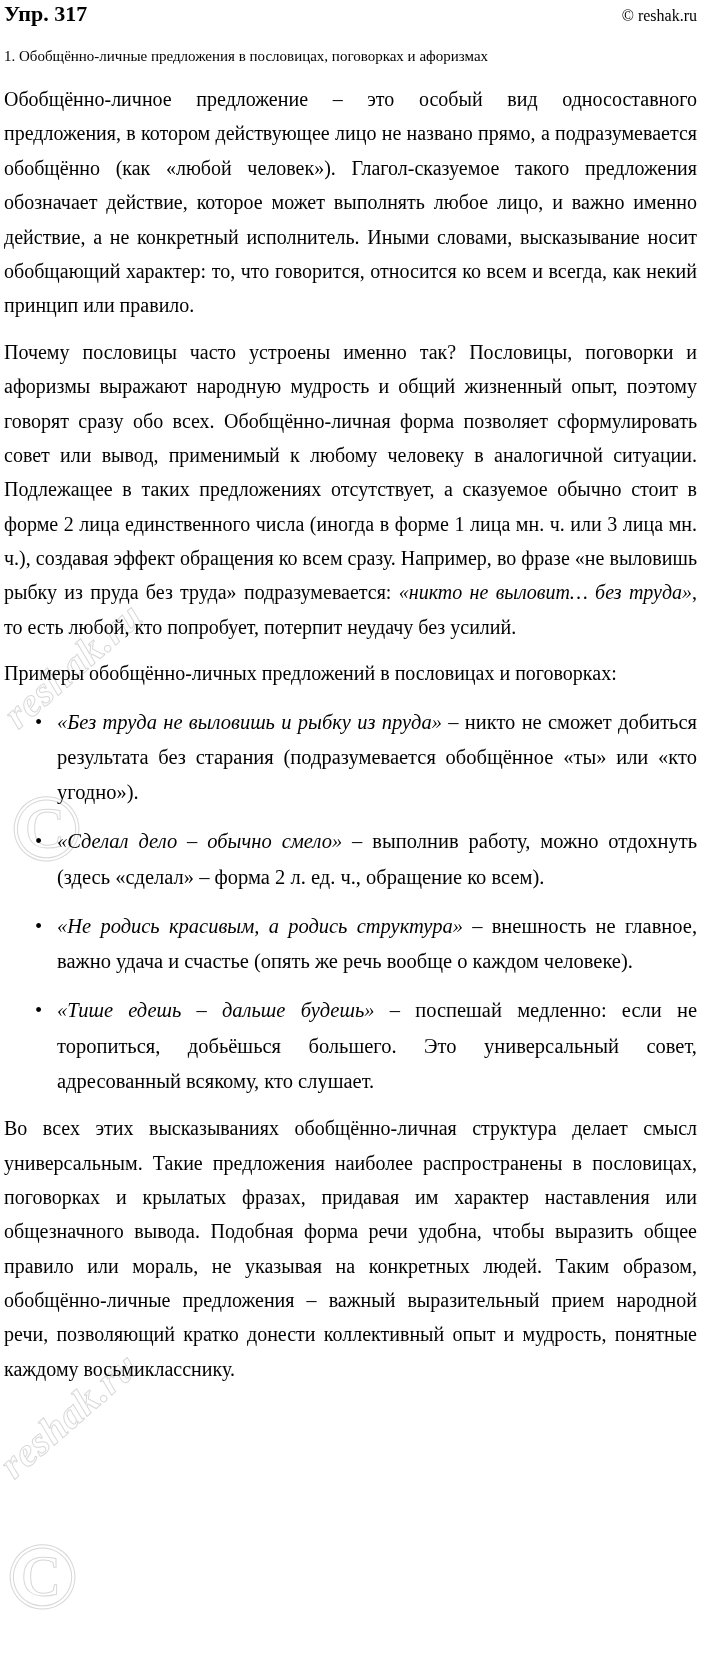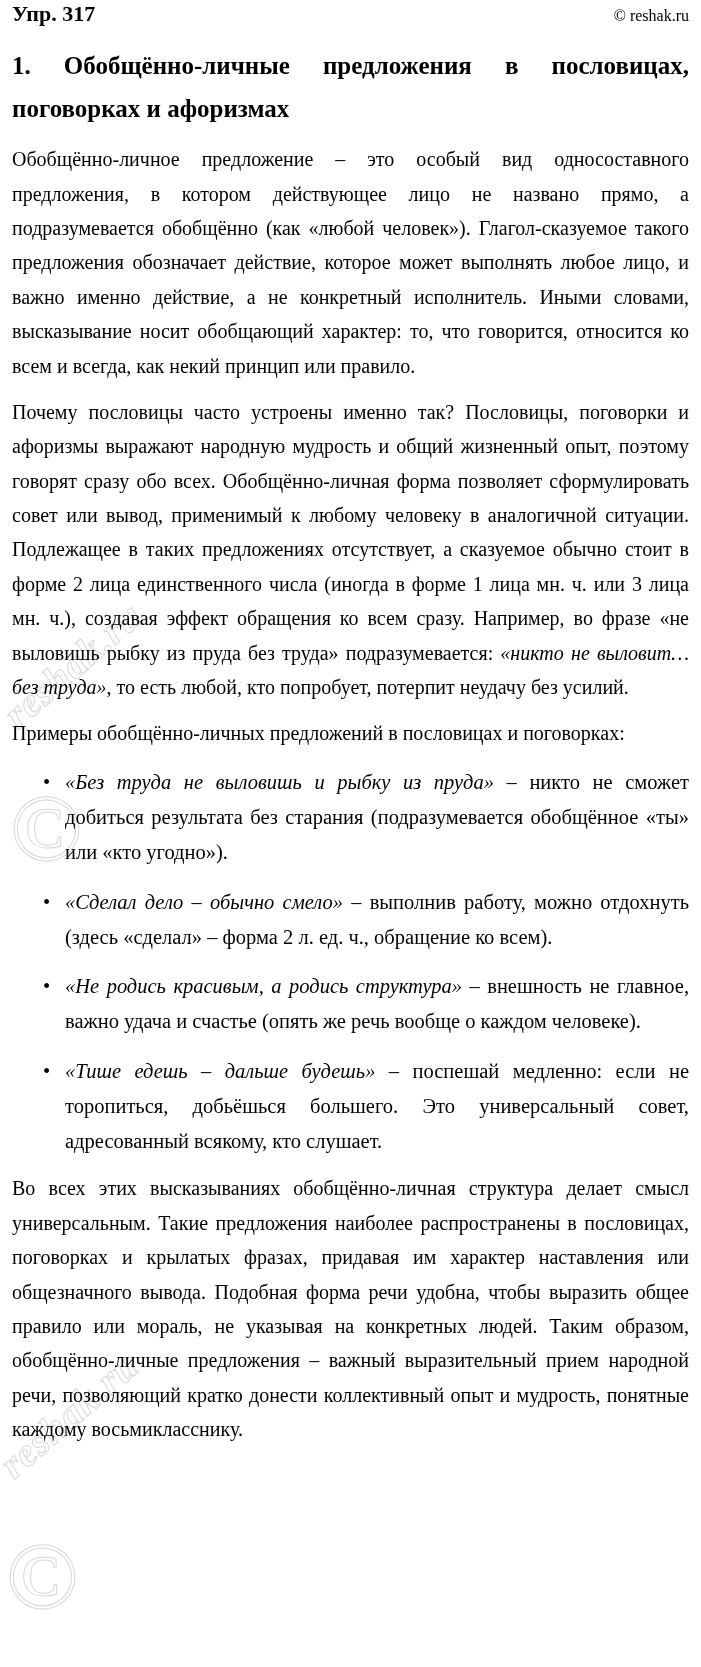--- a/index.html
+++ b/index.html
@@ -43,21 +43,21 @@
   }
   .wm-a { left: -6px;  top: 702px;  transform: rotate(-41deg); transform-origin: left top; }
   .wm-a2{ left: 10px;  top: 772px;  }
   .wm-b { left: -10px; top: 1452px; transform: rotate(-41deg); transform-origin: left top; }
   .wm-b2{ left: 6px;   top: 1520px; }
 
   
   .page {
     position: relative;
     z-index: 1;
-    padding: 0 12px;
+    padding: 0 4px;
     box-sizing: border-box;
     width: 701px;
   }
 
   .header-row {
     display: flex;
     justify-content: space-between;
     align-items: baseline;
     font-size: 22px;
     font-weight: 700;
@@ -65,22 +65,22 @@
     padding-top: 2px;
   }
   .header-row .exercise-no { letter-spacing: 0px; }
   .header-row .copyright {
     font-weight: 400;
     font-size: 16px;
     padding-right: 0px;
   }
 
   h1.section-title {
-    font-size: 25px;
-    font-weight: 700;
+    font-size: 15px;
+    font-weight: 400;
     line-height: 1.72;
     margin: 18px 0 0 0;
     text-align: justify;
     text-align-last: left;
     hyphens: none;
   }
 
   p.para {
     font-size: 20px;
     line-height: 1.72;

